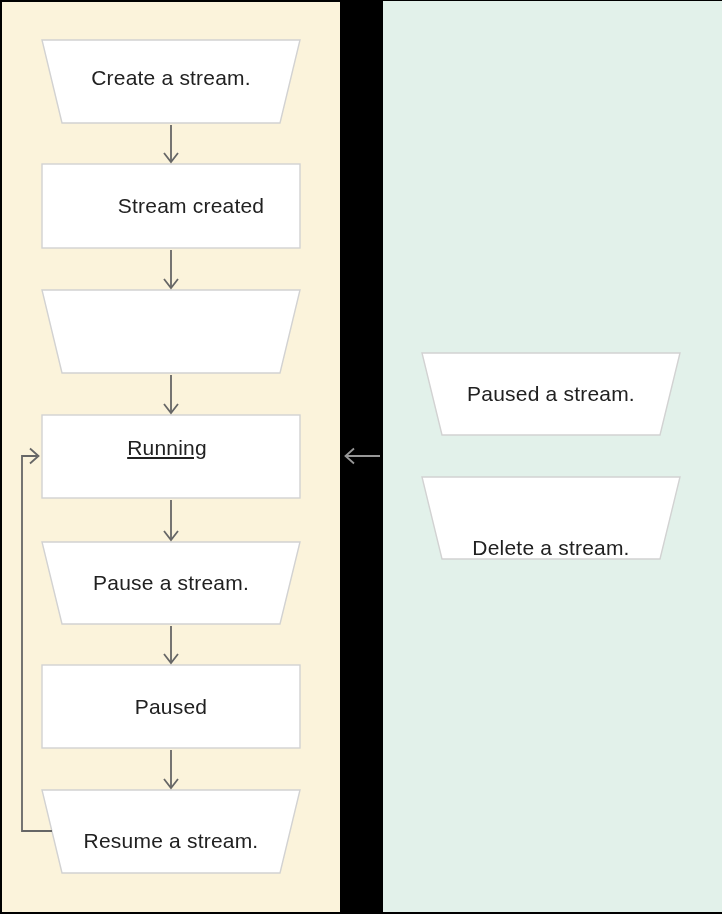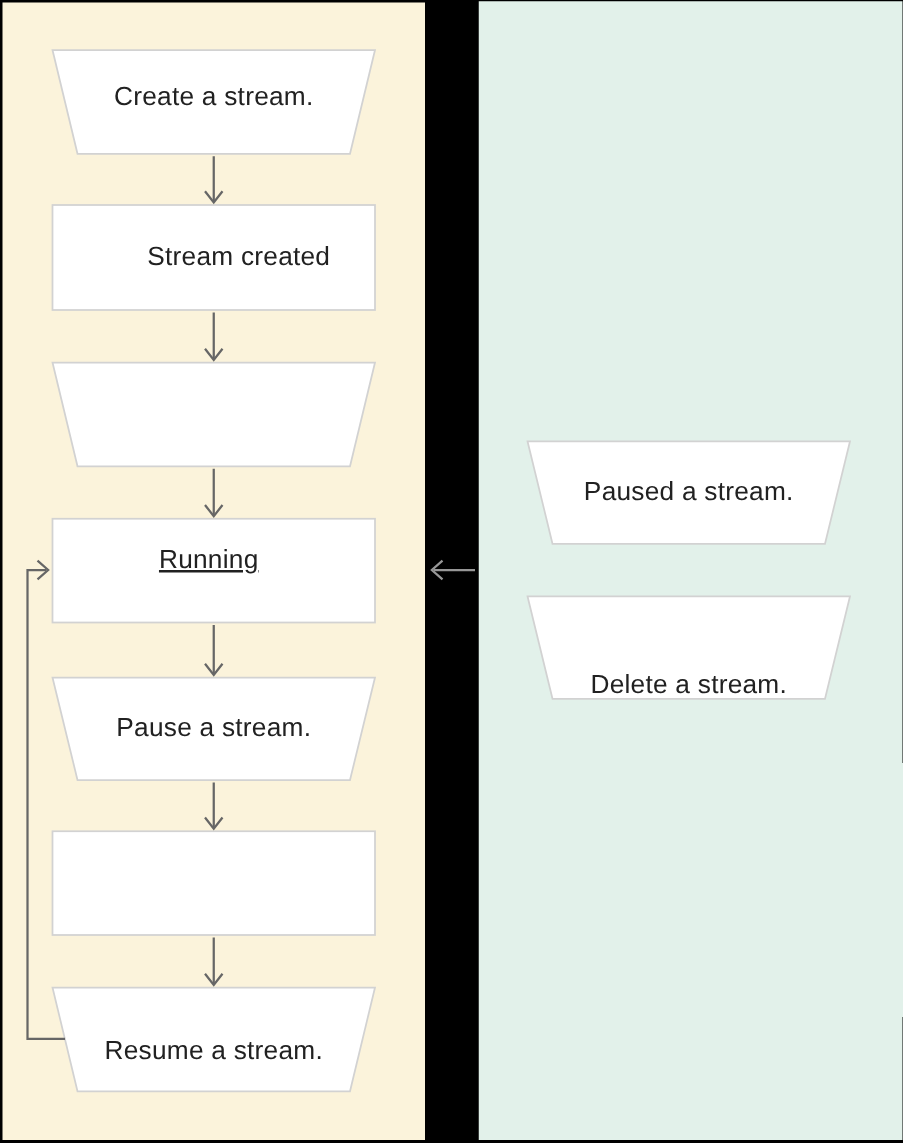--- a/index.html
+++ b/index.html
@@ -106,18 +106,19 @@
     <g class="arrow on-black">
       <path d="M380,456 L347,456"></path>
       <path d="M354,448.5 L345.5,456 L354,463.5"></path>
     </g>
   </svg>
 
   <div class="label" style="left:42px; top:40px;  width:258px; height:75px;">Create a stream.</div>
   <div class="label" style="left:42px; top:164px; width:258px; height:84px;margin-left:20px;">Stream created</div>
   <div class="label" style="left:38px; top:415px; width:258px; height:66px;text-decoration:underline;">Running</div>
   <div class="label" style="left:42px; top:542px; width:258px; height:82px;">Pause a stream.</div>
+  <div class="label" style="left:42px; top:665px; width:258px; height:83px;">Paused</div>
   <div class="label" style="left:42px; top:790px; width:258px; height:102px;">Resume a stream.</div>
 
   <div class="label" style="left:422px; top:353px; width:258px; height:82px;">Paused a stream.</div>
   <div class="label" style="left:422px; top:477px; width:258px; height:82px;margin-top:30px;">Delete a stream.</div>
 
 </div>
 
 </body></html>

